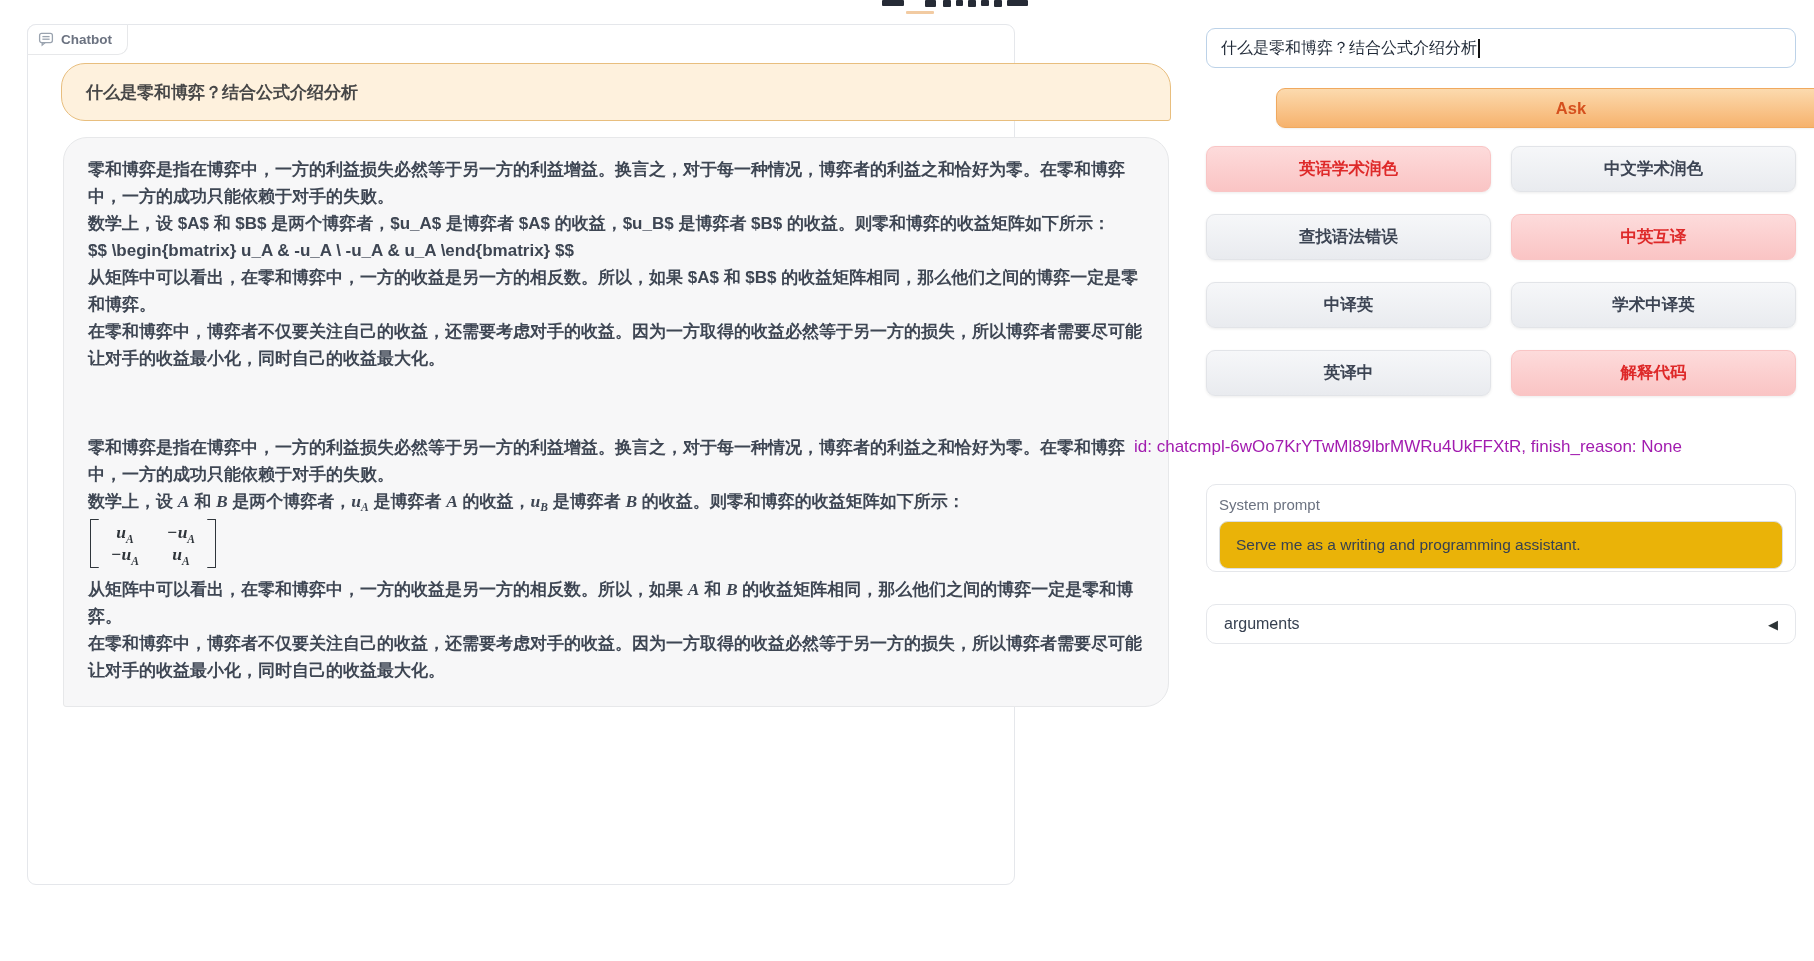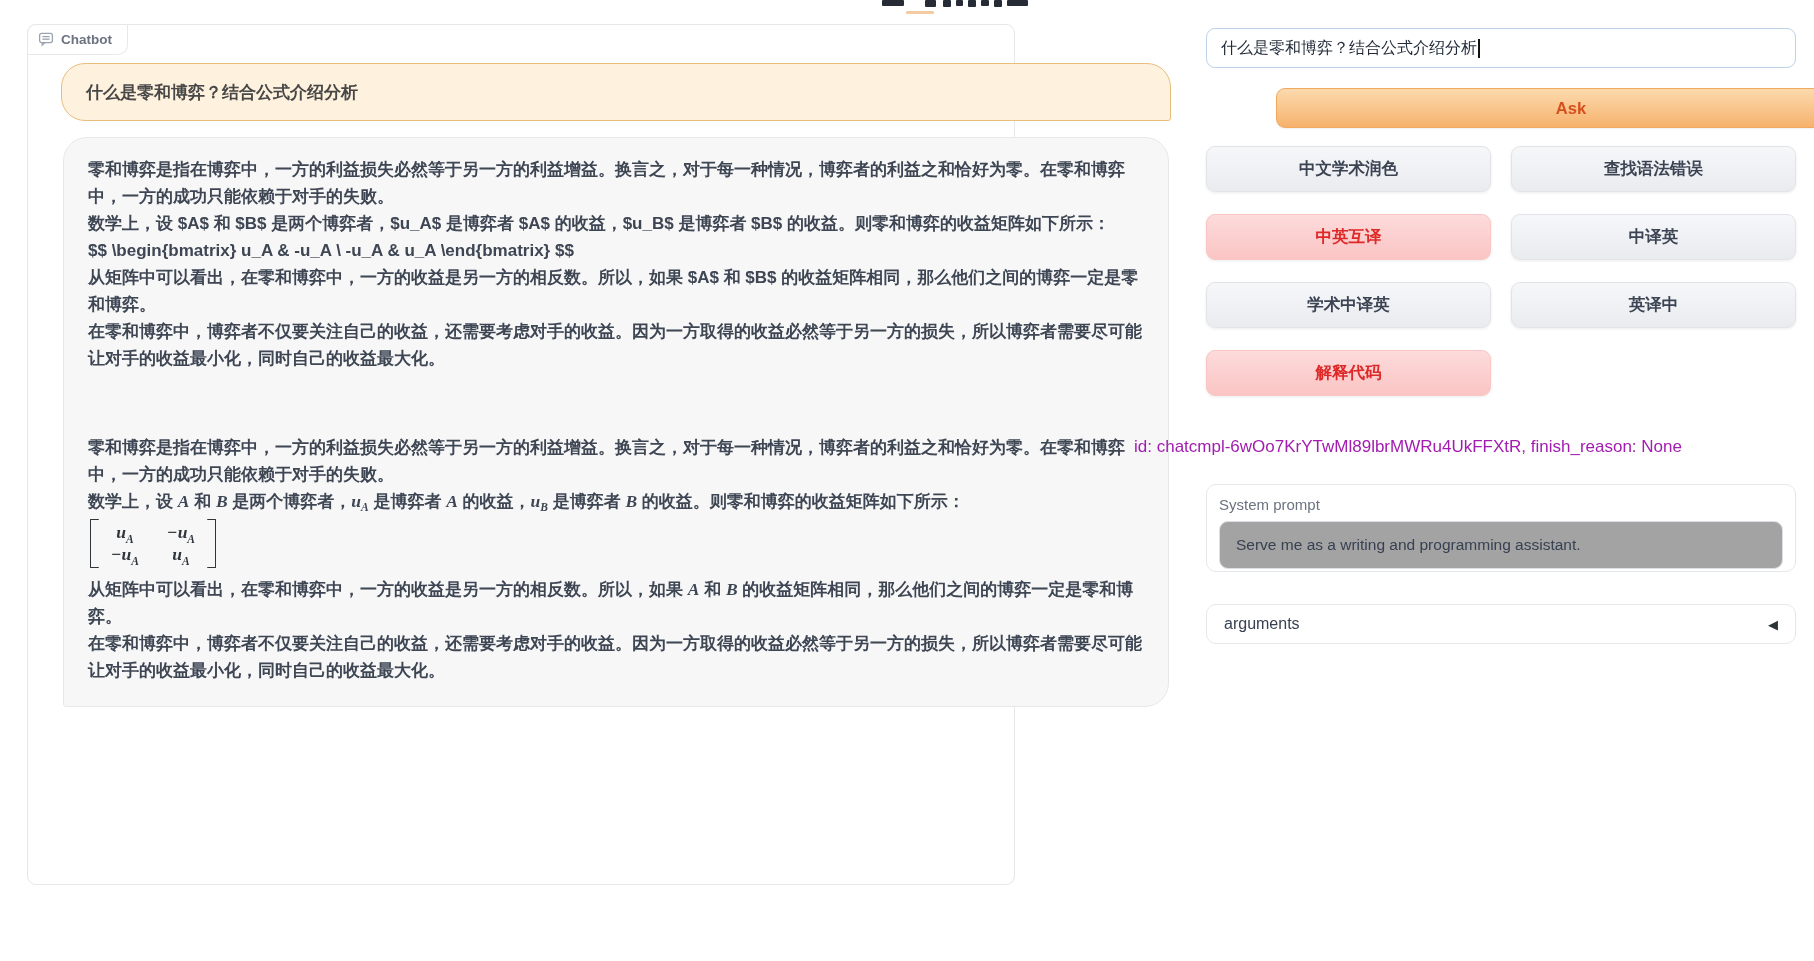--- a/index.html
+++ b/index.html
@@ -76,21 +76,21 @@
   }
   .qbtn.gray{background:linear-gradient(180deg,#F6F7F9 0%,#E9EBEF 100%);border:1px solid #E2E4E8;color:#3C4453;}
   .qbtn.pink{background:linear-gradient(180deg,#FDDBDB 0%,#FAC4C4 100%);border:1px solid #F9C5C5;color:#DE2929;}
   .status-line{position:absolute;left:1134px;top:437px;font-size:17px;color:#a21caf;}
   .sys-panel{
     position:absolute;left:1206px;top:484px;width:590px;height:88px;box-sizing:border-box;
     background:#fff;border:1px solid #E5E7EB;border-radius:10px;padding:11px 12px;
   }
   .sys-label{color:#6B7280;font-size:15px;}
   .sys-input{
-    margin-top:8px;height:48px;box-sizing:border-box;background:#a3a3a3;
+    margin-top:8px;height:48px;box-sizing:border-box;background:#eab308;
     border:1px solid #DBDFE4;border-radius:9px;
     display:flex;align-items:center;padding:0 16px;font-size:15.5px;color:#374151;
   }
   .accordion{
     position:absolute;left:1206px;top:604px;width:590px;height:40px;box-sizing:border-box;
     background:#fff;border:1px solid #E5E7EB;border-radius:10px;cursor:pointer;
     display:flex;align-items:center;justify-content:space-between;padding:0 17px;
   }
   .acc-label{font-size:16px;color:#374151;}
   .acc-icon{font-size:13px;color:#2D3436;}
@@ -159,20 +159,23 @@
 <div class="composer-box" role="textbox">
   <span>什么是零和博弈？结合公式介绍分析</span>
   <span class="cursor"></span>
 </div>
 
 <div class="ask-btn">
   <span>Ask</span>
 </div>
 
 <div class="btn-grid">
+  <div class="qbtn pink">
+      <span>英语学术润色</span>
+    </div>
   <div class="qbtn gray">
       <span>中文学术润色</span>
     </div>
   <div class="qbtn gray">
       <span>查找语法错误</span>
     </div>
   <div class="qbtn pink">
       <span>中英互译</span>
     </div>
   <div class="qbtn gray">

